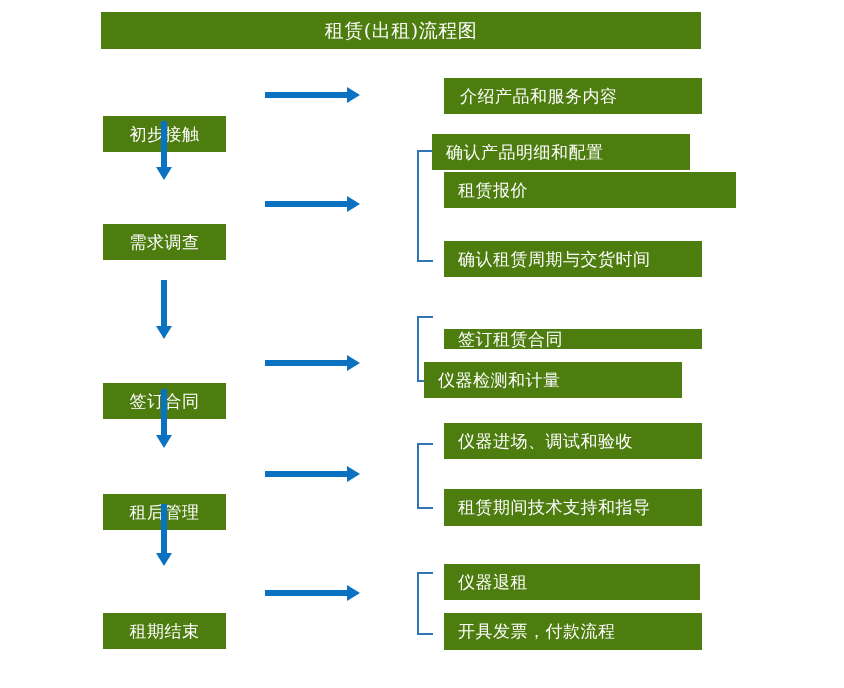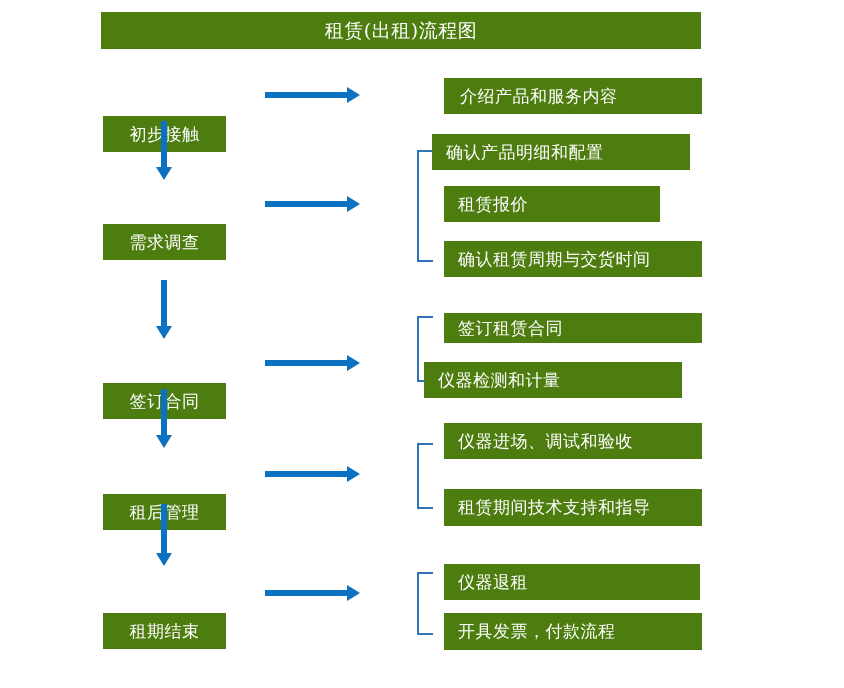--- a/index.html
+++ b/index.html
@@ -155,25 +155,25 @@
 
   <div class="bracket" style="left:417px; top:150px; width:16px; height:112px;"></div>
   <div class="bracket" style="left:417px; top:316px; width:16px; height:66px;"></div>
   <div class="bracket" style="left:417px; top:443px; width:16px; height:66px;"></div>
   <div class="bracket" style="left:417px; top:572px; width:16px; height:63px;"></div>
 
   <div class="box task-box" style="left:444px; top:78px; width:258px; height:36px;padding-left:16px;">介绍产品和服务内容</div>
 
   <div class="box task-box" style="left:432px; top:134px; width:258px; height:36px;">确认产品明细和配置</div>
 
-  <div class="box task-box" style="left:444px; top:186px; width:216px; height:36px;">租赁报价</div>
+  <div class="box task-box" style="left:444px; top:172px; width:292px; height:36px;">租赁报价</div>
 
   <div class="box task-box" style="left:444px; top:241px; width:258px; height:36px;">确认租赁周期与交货时间</div>
 
-  <div class="box task-box" style="left:444px; top:313px; width:258px; height:30px;">签订租赁合同</div>
+  <div class="box task-box" style="left:444px; top:329px; width:258px; height:20px;">签订租赁合同</div>
 
   <div class="box task-box" style="left:424px; top:362px; width:258px; height:36px;">仪器检测和计量</div>
 
   <div class="box task-box" style="left:444px; top:423px; width:258px; height:36px;">仪器进场、调试和验收</div>
 
   <div class="box task-box" style="left:444px; top:489px; width:258px; height:37px;">租赁期间技术支持和指导</div>
 
   <div class="box task-box" style="left:444px; top:564px; width:256px; height:36px;">仪器退租</div>
 
   <div class="box task-box" style="left:444px; top:613px; width:258px; height:37px;">开具发票，付款流程</div>

